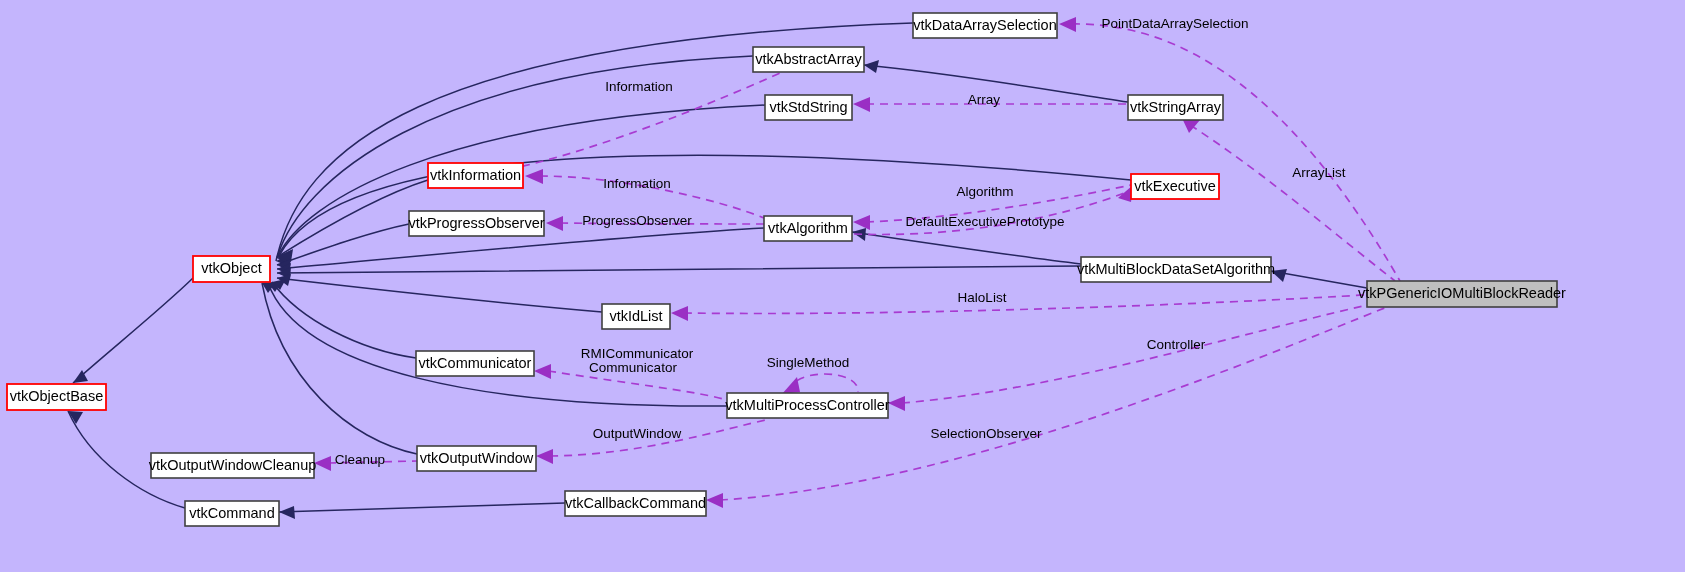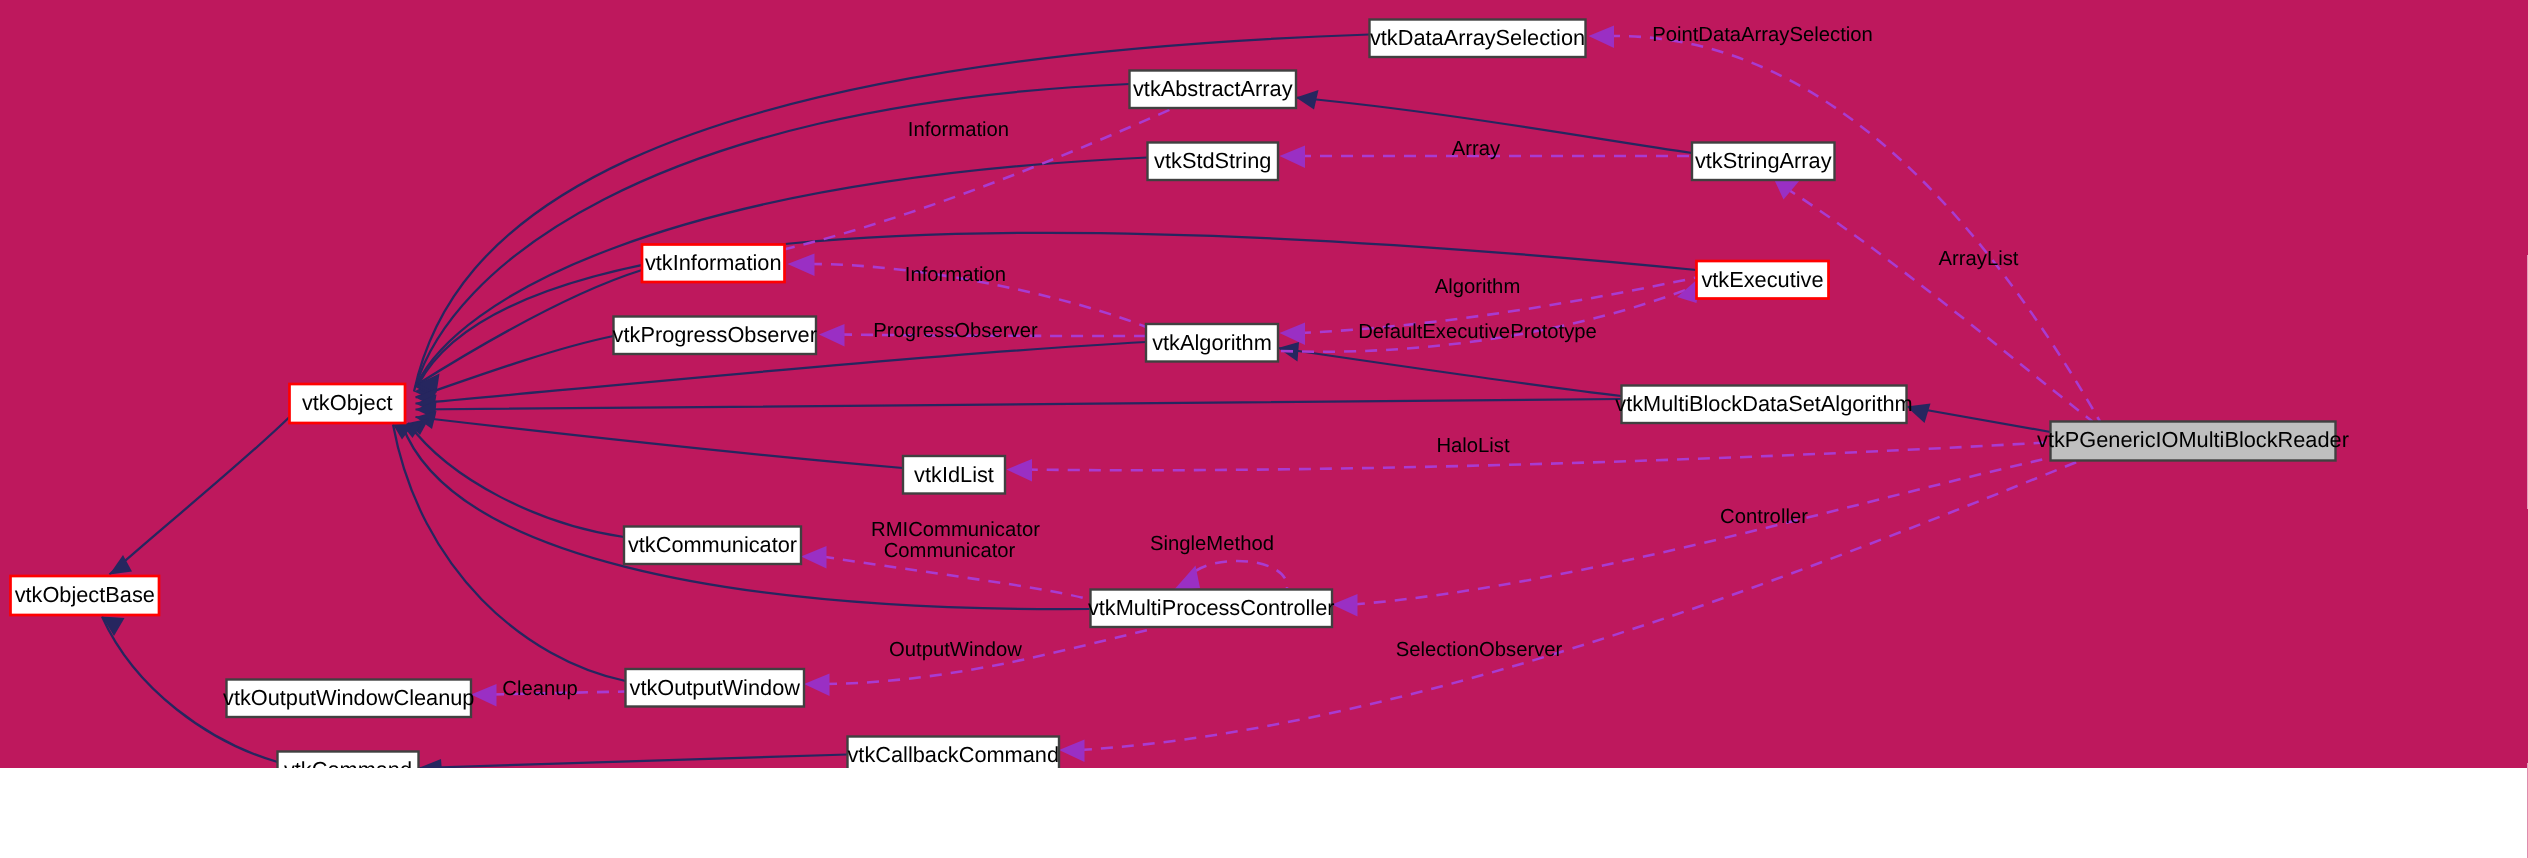--- a/index.html
+++ b/index.html
@@ -1,17 +1,17 @@
 <!DOCTYPE html>
 <html><head>
 <meta charset="utf-8">
 <style>
   html,body{margin:0;padding:0;background:#ffffff;}
   body{font-family:"Liberation Sans","DejaVu Sans",sans-serif;}
-  #diagram-root{position:relative;width:1685px;height:512px;background:#be185d;overflow:hidden;}
+  #diagram-root{position:relative;width:1685px;height:572px;background:#c4b5fd;overflow:hidden;}
   svg.graph{position:absolute;left:0;top:0;width:1685px;height:572px;}
   .node-box{fill:#ffffff;stroke:#404040;stroke-width:1.6;}
   .node-box.red{stroke:#ff0000;stroke-width:1.8;}
   .node-box.current{fill:#bfbfbf;stroke:#404040;stroke-width:1.6;}
   .node-label{font-family:"Liberation Sans","DejaVu Sans",sans-serif;font-size:14.5px;fill:#000000;text-anchor:middle;dominant-baseline:middle;}
   .edge-inherit{fill:none;stroke:#26265f;stroke-width:1.5;}
   .edge-usage{fill:none;stroke:#a83bd1;stroke-width:1.7;stroke-dasharray:8,6;}
   .edge-label{font-family:"Liberation Sans","DejaVu Sans",sans-serif;font-size:13.5px;fill:#000000;text-anchor:middle;dominant-baseline:middle;}
   .arrow-inherit{fill:#26265f;stroke:none;}
   .arrow-usage{fill:#9a2fc4;stroke:none;}

